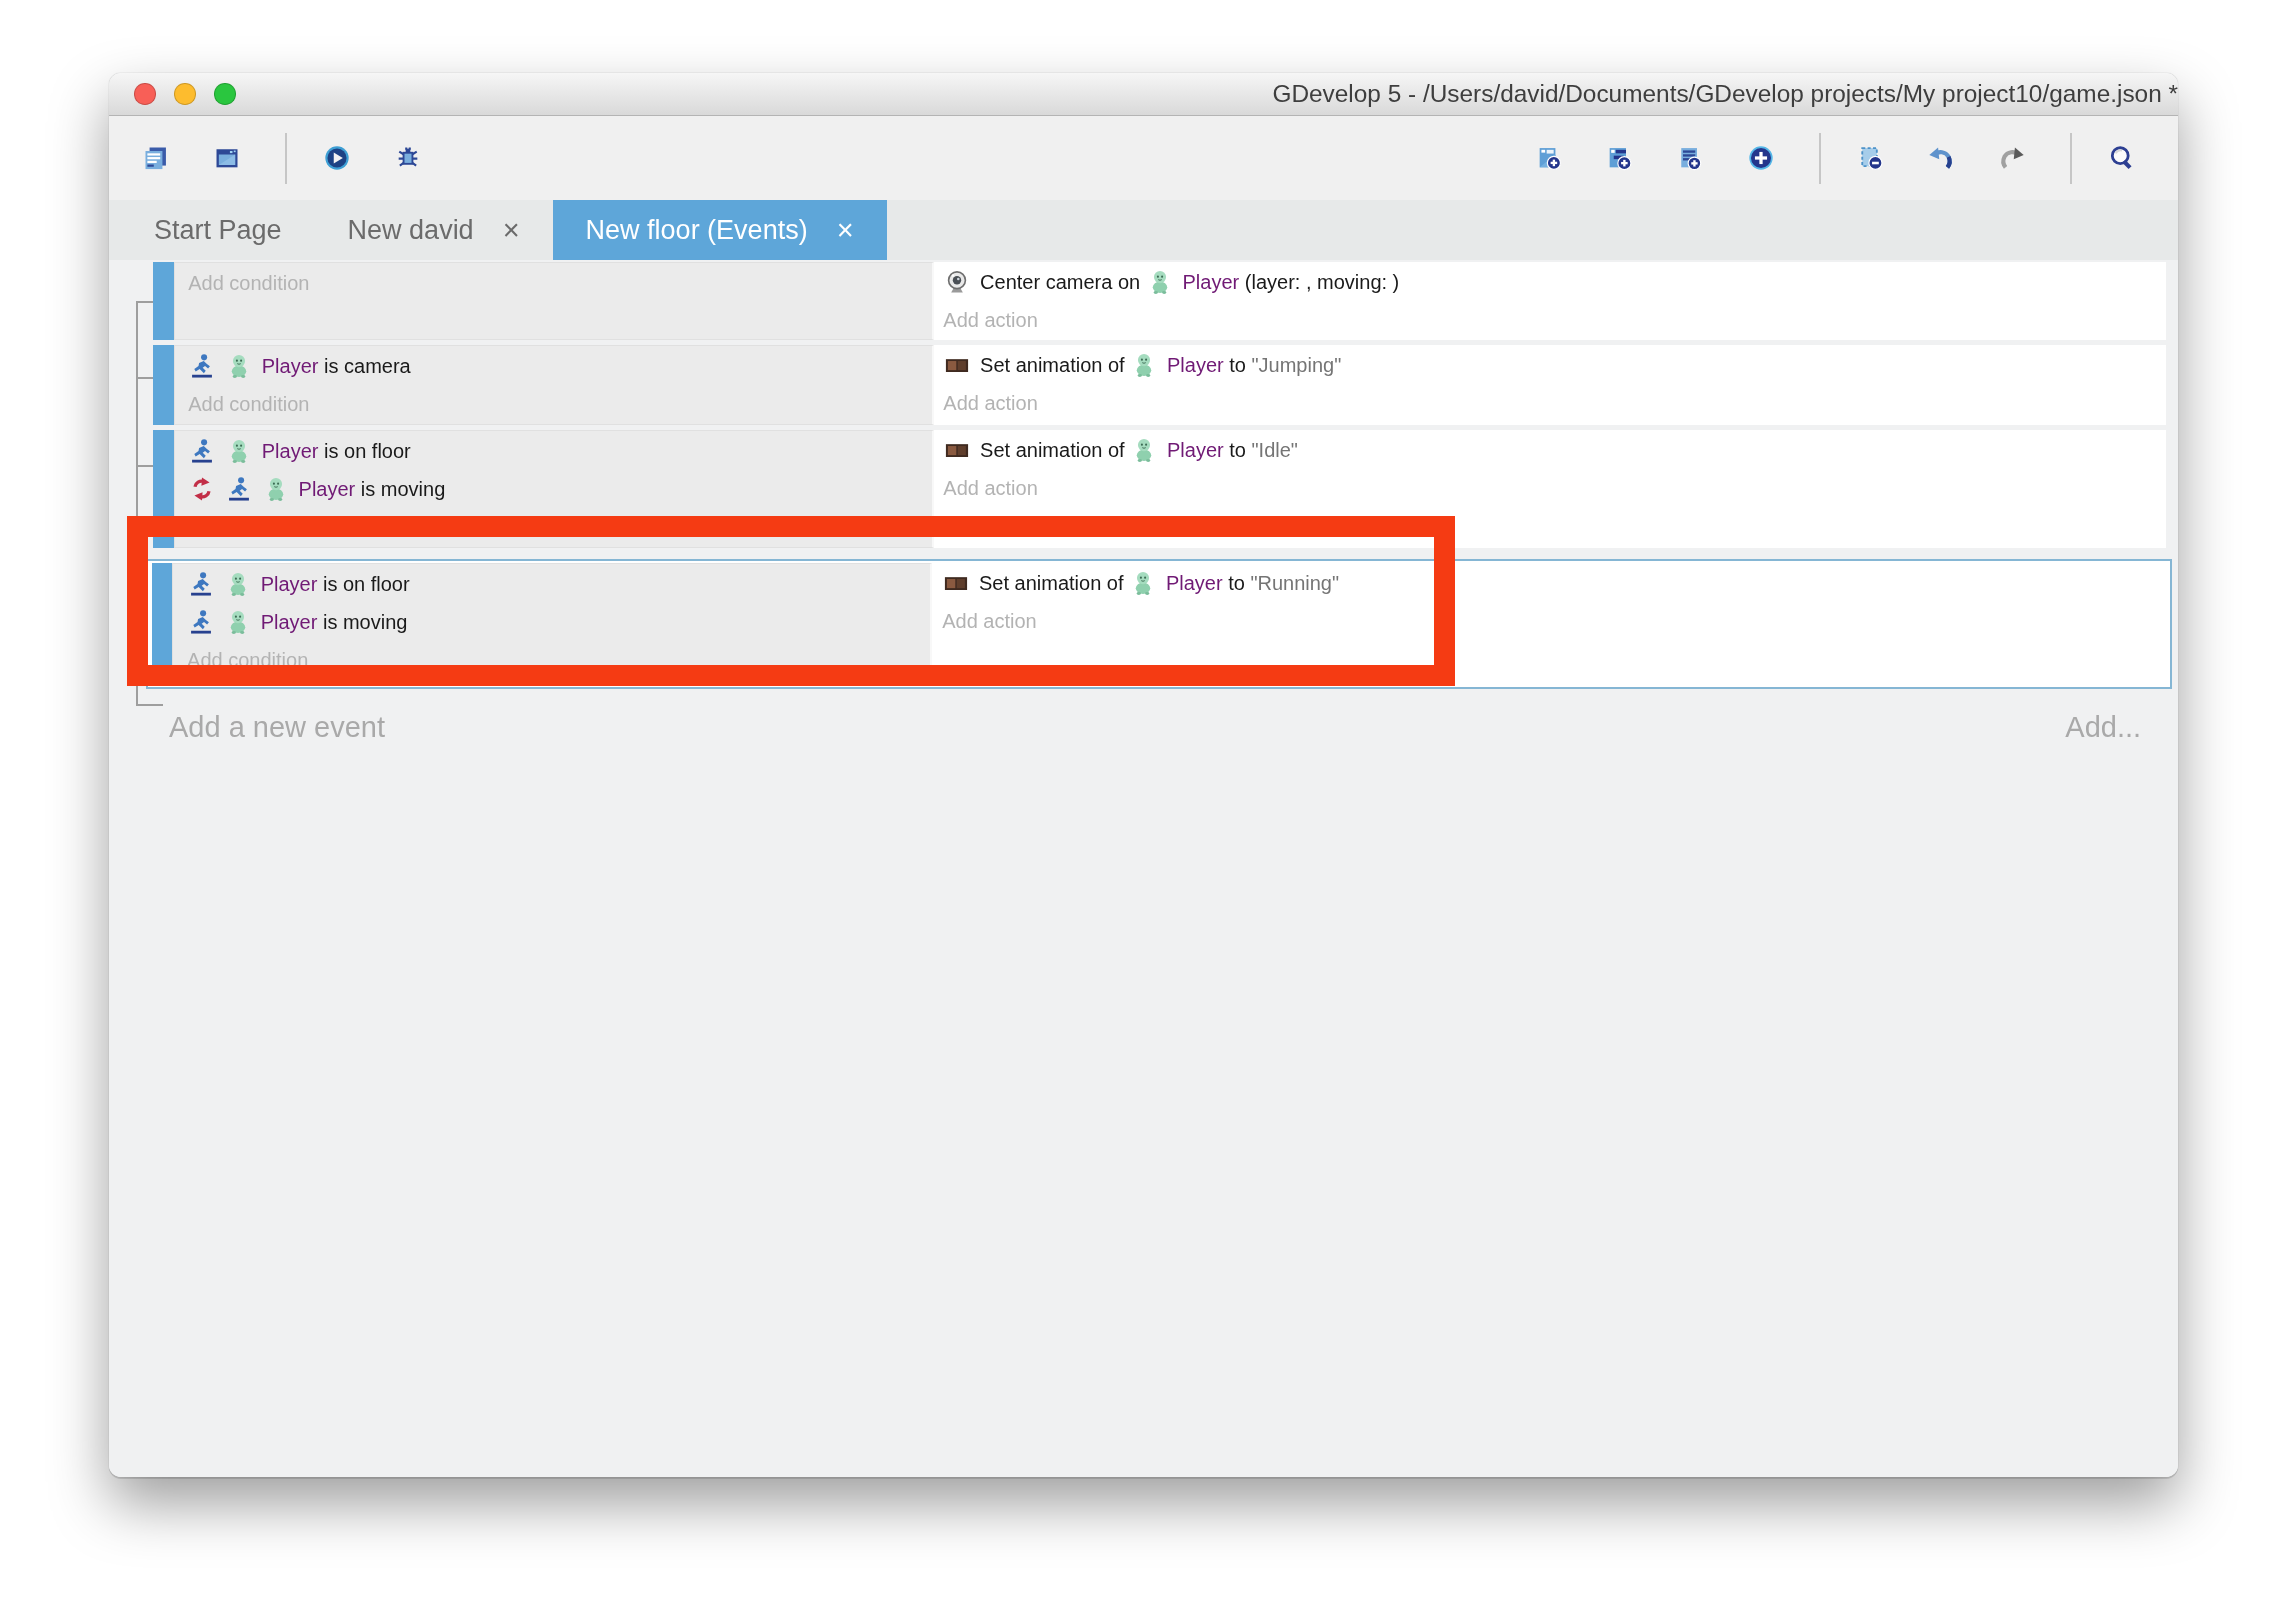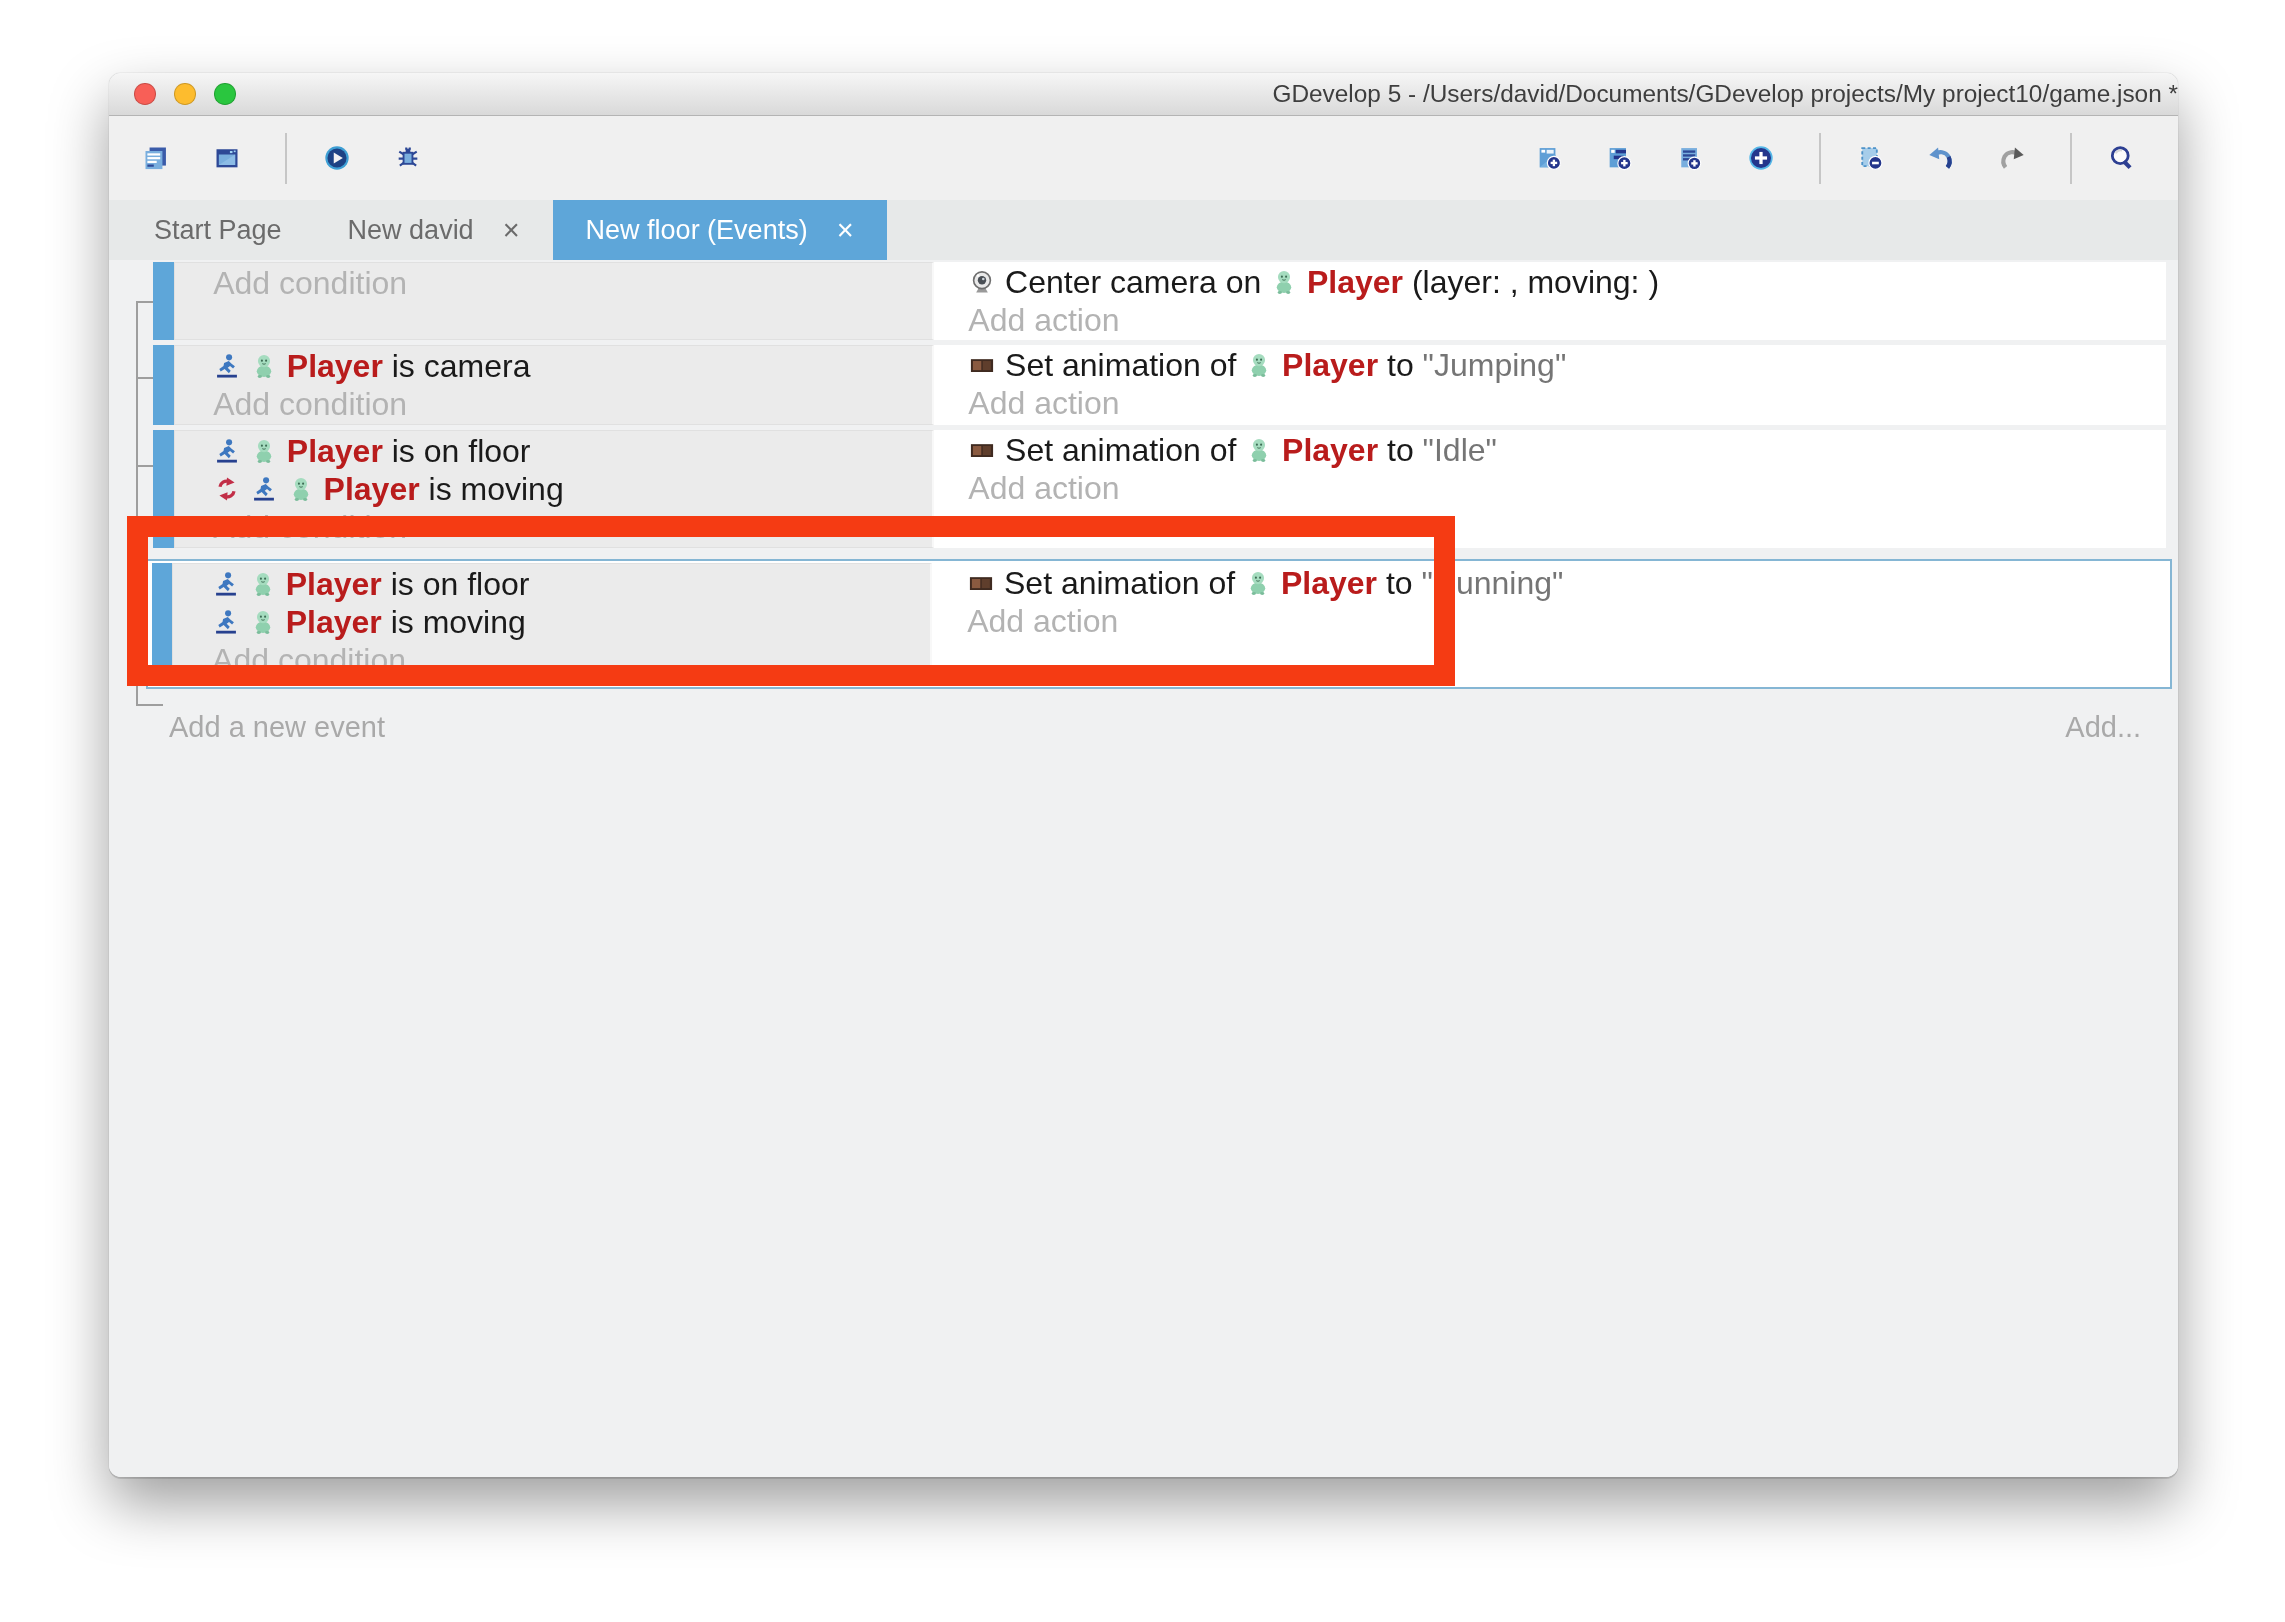--- a/index.html
+++ b/index.html
@@ -37,24 +37,24 @@
   
   .events-area { position:relative; flex:1; background:#f0f1f2; }
   .rail-line { position:absolute; background:#9e9e9e; }
 
   .events-list { position:absolute; left:0; top:0; right:0; }
   .event-row { display:flex; align-items:stretch; margin:0 11.7px 4.9px 44px; background:#ffffff; }
   .event-row.selected { margin:11.7px 5.9px 0 37px; border:2.9px solid #85b6d4; padding:2px 0 5.9px 3.9px; }
   .event-bar { width:20.5px; flex:0 0 20.5px; background:#5ea6d9; }
   .cond-cell { width:760px; flex:0 0 760px; background:#ebebeb; border:1px solid #e0e0e0; border-right:2px solid #f8f8f8; padding:1px 0; }
   .action-cell { flex:1; background:#ffffff; padding:1px 0; }
-  .line { font-size:32px; line-height:38px; color:#1a1a1a; padding:0 13.7px; white-space:nowrap; display:flex; align-items:center; cursor:pointer;margin-left:25px; }
+  .line { font-size:20px; line-height:38px; color:#1a1a1a; padding:0 13.7px; white-space:nowrap; display:flex; align-items:center; cursor:pointer; }
   .action-cell .line { padding:0 9.8px; }
   .placeholder { color:#b3b3b3; }
-  .obj { font-weight:bold; color:#b91c1c; }
+  .obj { font-weight:normal; color:#701a75; }
   .quoted { color:#757575; }
   .seg-icon { display:inline-flex; align-items:center; margin-right:8.8px; }
   .seg-icon svg { width:28px; height:28px; display:block; }
   .seg-txt { white-space:pre; }
 
   .events-footer { position:relative; margin:17.6px 25px 0 60px; display:flex; font-size:29px; color:#a9a9a9; }
   .add-more { position:absolute; right:3.9px; top:0; cursor:pointer; }
   .add-new-event { cursor:pointer; }
 
   .annotation-box { position:absolute; left:17.6px; top:256px; width:1328px; height:170px;

